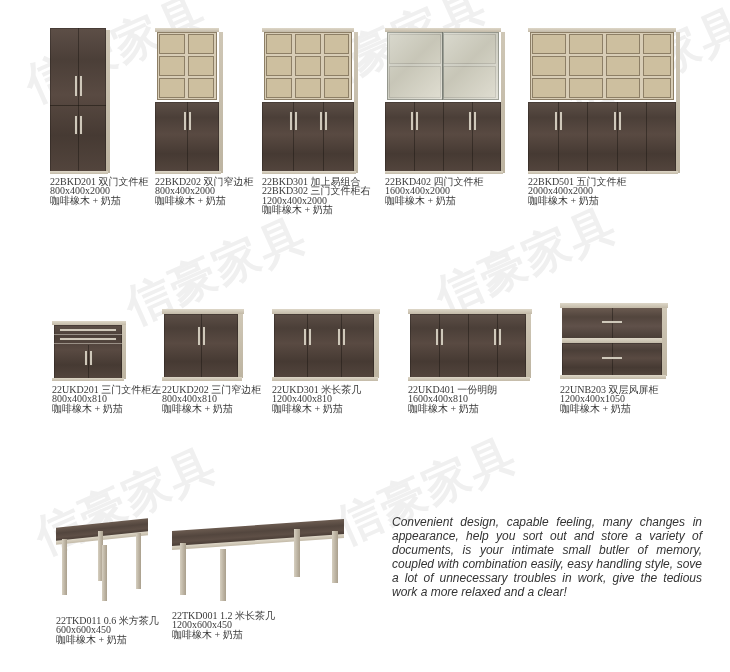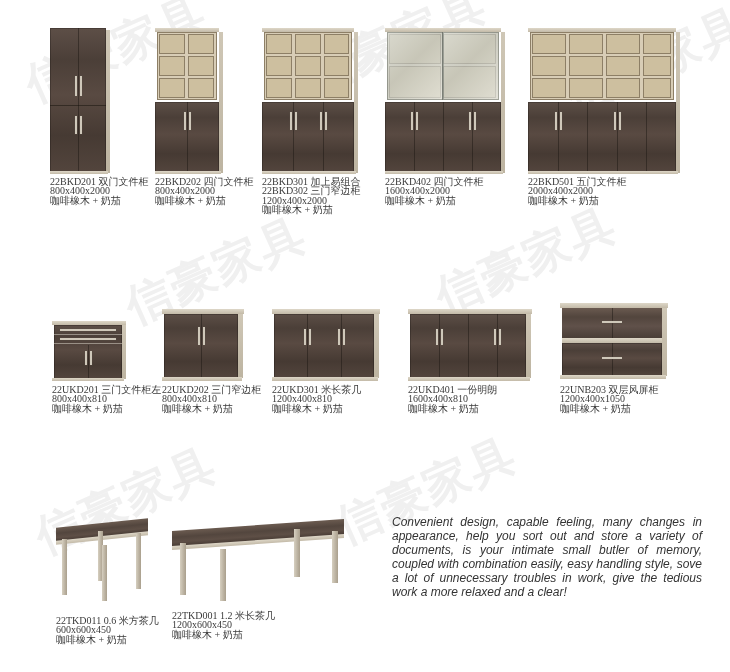--- a/index.html
+++ b/index.html
@@ -187,21 +187,21 @@
         <div class="grid-cell" style="left:33px; top:28px; width:26px;height:20px;"></div>
         <div class="grid-cell" style="left:4px;  top:50px; width:26px;height:20px;"></div>
         <div class="grid-cell" style="left:33px; top:50px; width:26px;height:20px;"></div>
         <div class="wood-dark" style="position:absolute;left:0;top:74px;width:64px;height:70px;"></div>
         <div class="cream-side" style="position:absolute;left:64px;top:4px;width:4px;height:141px;"></div>
         <div class="line-v" style="left:32px;top:74px;height:70px;"></div>
         <div class="handle-v" style="left:29px;top:84px;height:18px;"></div>
         <div class="handle-v" style="left:34px;top:84px;height:18px;"></div>
         <div class="cream" style="position:absolute;left:0;top:143px;width:66px;height:3px;"></div>
       </div>
-      <div class="caption"><span>22BKD202 四门文件柜</span><br><span>800x400x2000</span><br><span>咖啡橡木 + 奶茄</span></div>
+      <div class="caption"><span>22BKD202 双门窄边柜</span><br><span>800x400x2000</span><br><span>咖啡橡木 + 奶茄</span></div>
     </div>
 
     <div class="item" style="left:262px; top:0;">
       <div class="pic" style="width:96px;height:145px;">
         <div class="cream" style="position:absolute;left:0;top:0;width:92px;height:4px;"></div>
         <div class="shelfbox" style="position:absolute;left:2px;top:4px;width:88px;height:68px;"></div>
         <div class="grid-cell" style="left:4px;  top:6px;  width:26px;height:20px;"></div>
         <div class="grid-cell" style="left:33px; top:6px;  width:26px;height:20px;"></div>
         <div class="grid-cell" style="left:62px; top:6px;  width:25px;height:20px;"></div>
         <div class="grid-cell" style="left:4px;  top:28px; width:26px;height:20px;"></div>
@@ -213,21 +213,21 @@
         <div class="wood-dark" style="position:absolute;left:0;top:74px;width:92px;height:70px;"></div>
         <div class="cream-side" style="position:absolute;left:92px;top:4px;width:4px;height:141px;"></div>
         <div class="line-v" style="left:31px;top:74px;height:70px;"></div>
         <div class="line-v" style="left:61px;top:74px;height:70px;"></div>
         <div class="handle-v" style="left:28px;top:84px;height:18px;"></div>
         <div class="handle-v" style="left:33px;top:84px;height:18px;"></div>
         <div class="handle-v" style="left:58px;top:84px;height:18px;"></div>
         <div class="handle-v" style="left:63px;top:84px;height:18px;"></div>
         <div class="cream" style="position:absolute;left:0;top:143px;width:94px;height:3px;"></div>
       </div>
-      <div class="caption"><span>22BKD301 加上易组合</span><br><span>22BKD302 三门窄边柜</span><br><span>1200x400x2000</span><br><span>咖啡橡木 + 奶茄</span></div>
+      <div class="caption"><span>22BKD301 加上易组合</span><br><span>22BKD302 三门文件柜右</span><br><span>1200x400x2000</span><br><span>咖啡橡木 + 奶茄</span></div>
     </div>
 
     <div class="item" style="left:385px; top:0;">
       <div class="pic" style="width:120px;height:145px;">
         <div class="cream" style="position:absolute;left:0;top:0;width:116px;height:4px;"></div>
         <div class="shelfbox" style="position:absolute;left:2px;top:4px;width:112px;height:68px;"></div>
         <div class="grid-cell" style="left:4px;  top:6px; width:52px;height:30px;"></div>
         <div class="grid-cell" style="left:58px; top:6px; width:53px;height:30px;"></div>
         <div class="grid-cell" style="left:4px;  top:38px; width:52px;height:32px;"></div>
         <div class="grid-cell" style="left:58px; top:38px; width:53px;height:32px;"></div>

